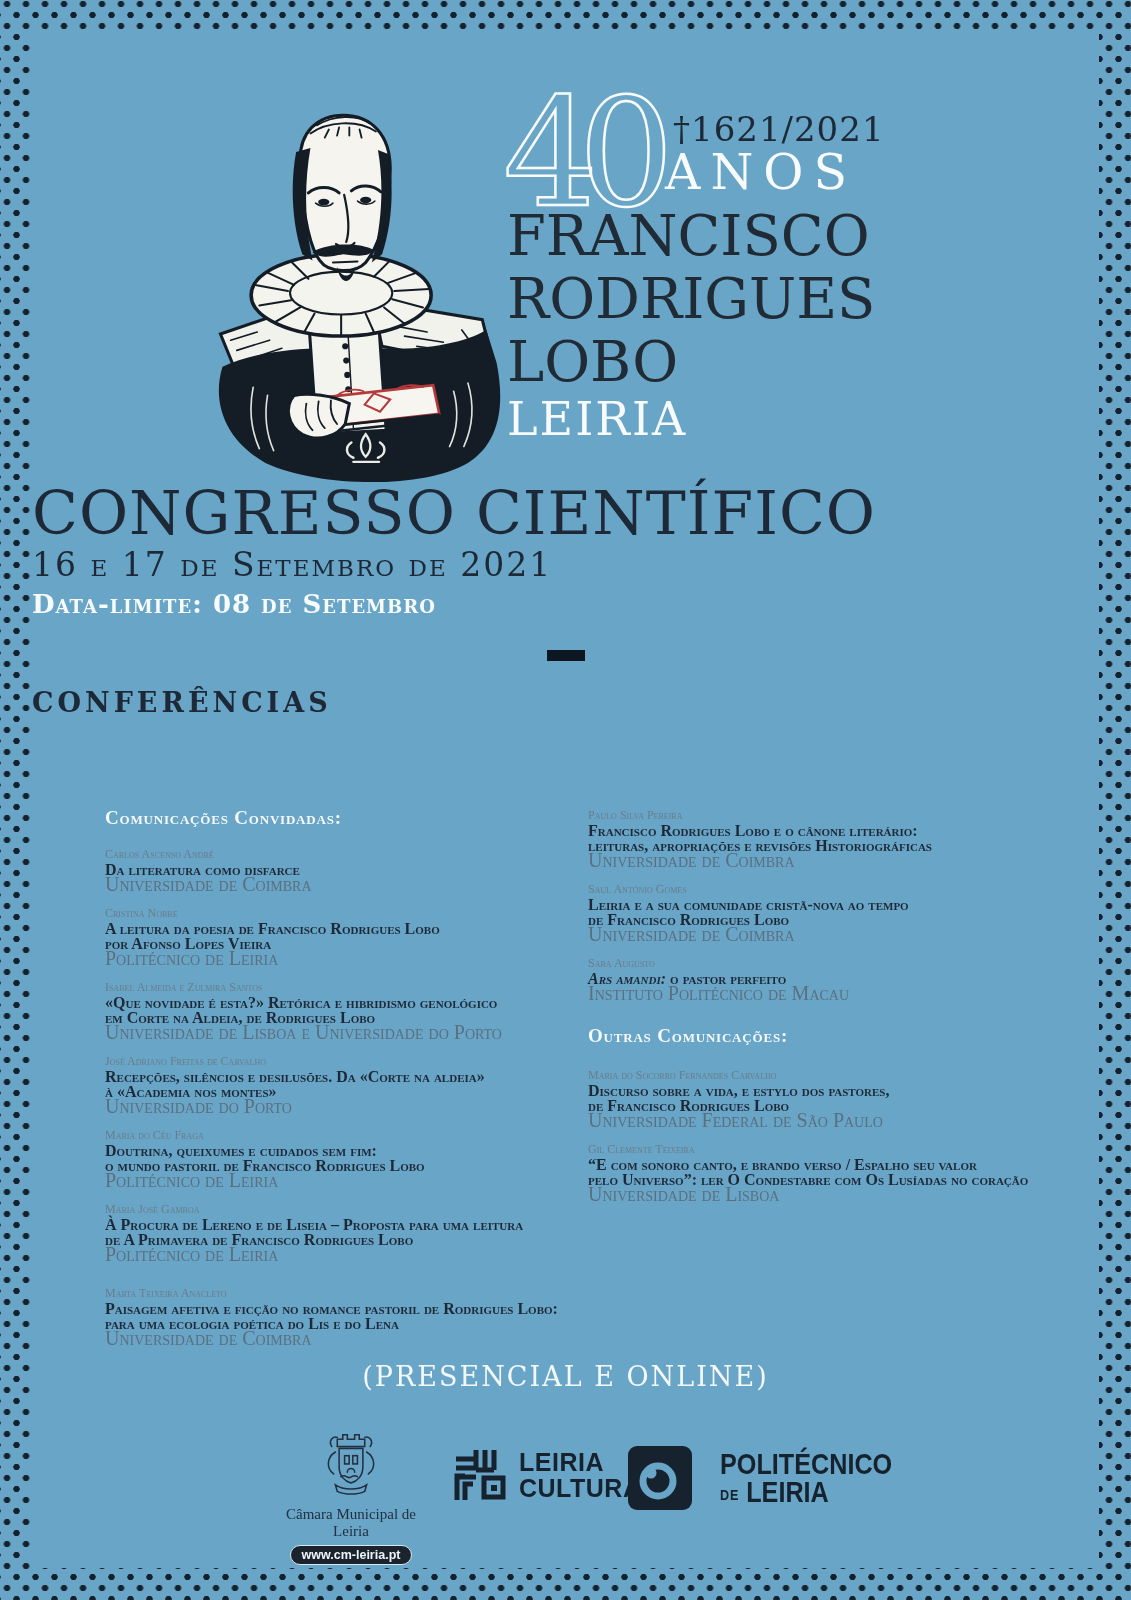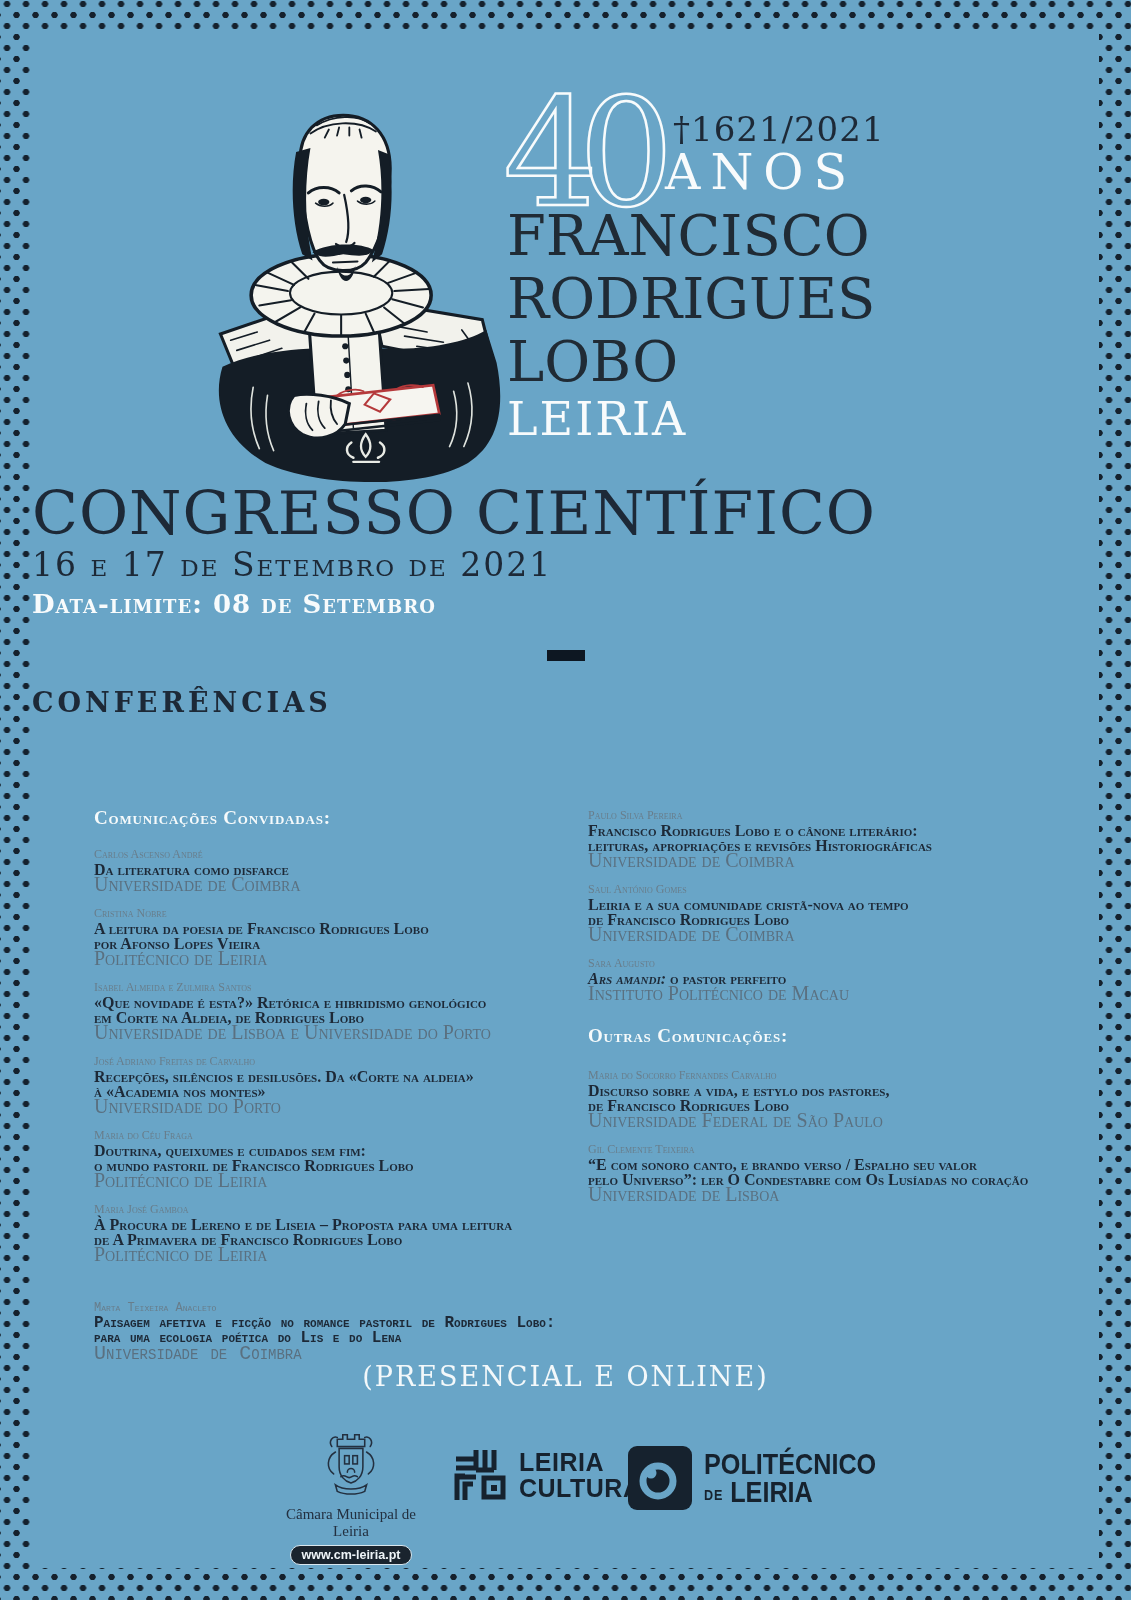--- a/index.html
+++ b/index.html
@@ -37,21 +37,21 @@
   .congress-dates{font:400 33px/1.1 "DejaVu Serif",serif;font-variant:small-caps;
     letter-spacing:2px;margin-top:2px;}
   .registration{font:400 38px/1.1 "DejaVu Serif",serif;letter-spacing:1px;margin-top:5px;}
   .deadline{font:700 26px/1.1 "DejaVu Serif",serif;font-variant:small-caps;
     color:#f8fbfc;letter-spacing:1px;margin-top:7px;}
   .dash{width:38px;height:11px;background:#0d1722;margin:31px auto 0 auto;}
   .conferences{font:700 27px/1.1 "DejaVu Serif",serif;letter-spacing:4px;margin-top:27px;}
 
   
   .col{position:absolute;font-family:"Liberation Serif",serif;font-variant:small-caps;}
-  .col-left{left:94px;top:810px;width:485px;}
+  .col-left{left:105px;top:810px;width:485px;}
   .col-right{left:588px;top:808px;width:485px;}
   .col-header{font-size:19px;line-height:16px;font-weight:700;color:#f6fafb;
     letter-spacing:0.8px;margin:0 0 21px 0;}
   .col-header.mid{margin:27px 0 24px 0;}
   .sp{margin:0 0 14px 0;}
   .sp-name{font-size:12px;line-height:15px;color:#687d8b;}
   .sp-title{font-size:16px;line-height:15px;font-weight:700;color:#1d2937;white-space:pre-line;}
   .sp-title em{font-style:italic;}
   .sp-inst{font-size:20px;line-height:15px;color:#5a7080;}
 
@@ -59,21 +59,21 @@
   .mode{position:absolute;left:32px;right:32px;top:1362px;text-align:center;
     font:400 27px/1.1 "DejaVu Serif",serif;color:#f3f8fa;letter-spacing:2px;}
   .logo-cml{position:absolute;left:276px;top:1426px;width:150px;text-align:center;
     color:#233040;}
   .cml-name{font:400 15px/1.15 "Liberation Serif",serif;margin-top:2px;}
   .cml-pill{display:inline-block;margin-top:4px;background:#1a242e;color:#eef4f7;
     border:1.5px solid #d8e6ee;border-radius:11px;padding:1px 11px;
     font:700 12.5px/1.3 "Liberation Sans",sans-serif;}
   .logo-lc{position:absolute;left:452px;top:1446px;display:flex;align-items:center;gap:9px;}
   .lc-text{font:700 25px/1.04 "Liberation Sans",sans-serif;color:#16222e;letter-spacing:0.5px;}
-  .logo-ipl{position:absolute;left:628px;top:1446px;display:flex;align-items:center;gap:12px;}
+  .logo-ipl{position:absolute;left:628px;top:1446px;display:flex;align-items:center;gap:28px;}
   .ipl-text{font:700 30px/0.95 "Liberation Sans",sans-serif;color:#16222e;
     transform:scaleX(0.84);transform-origin:left center;white-space:nowrap;}
   .ipl-de{font-size:15px;vertical-align:2px;letter-spacing:1px;}
 </style>
 </head>
 <body>
 
 <div class="poster">
   <div class="panel"></div>
 
@@ -202,21 +202,21 @@
       <div class="sp-title">Doutrina, queixumes e cuidados sem fim:
 o mundo pastoril de Francisco Rodrigues Lobo</div>
       <div class="sp-inst">Politécnico de Leiria</div>
     </div>
     <div class="sp">
       <div class="sp-name">Maria José Gamboa</div>
       <div class="sp-title">À Procura de Lereno e de Liseia – Proposta para uma leitura
 de A Primavera de Francisco Rodrigues Lobo</div>
       <div class="sp-inst">Politécnico de Leiria</div>
     </div>
-    <div class="sp" style="margin-top:39px;font-family:Liberation Mono, monospace;">
+    <div class="sp" style="margin-top:24px;">
       <div class="sp-name">Marta Teixeira Anacleto</div>
       <div class="sp-title">Paisagem afetiva e ficção no romance pastoril de Rodrigues Lobo:
 para uma ecologia poética do Lis e do Lena</div>
       <div class="sp-inst">Universidade de Coimbra</div>
     </div>
   </div>
 
   <div class="col col-right">
     <div class="sp">
       <div class="sp-name">Paulo Silva Pereira</div>

